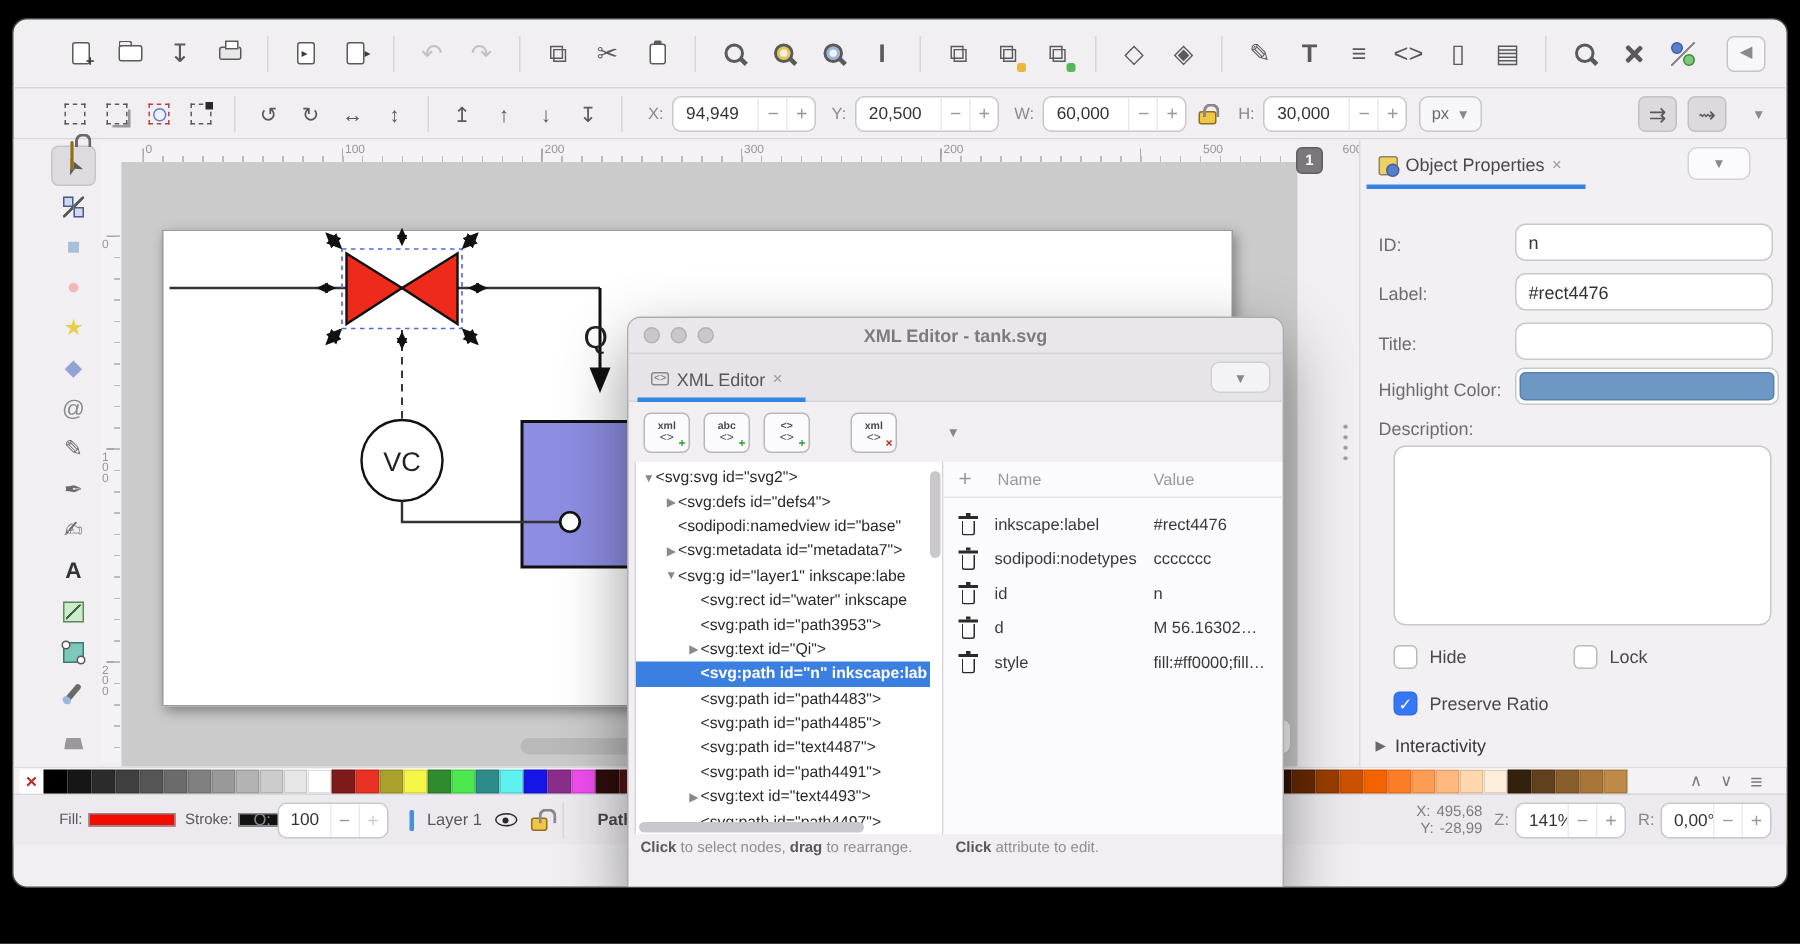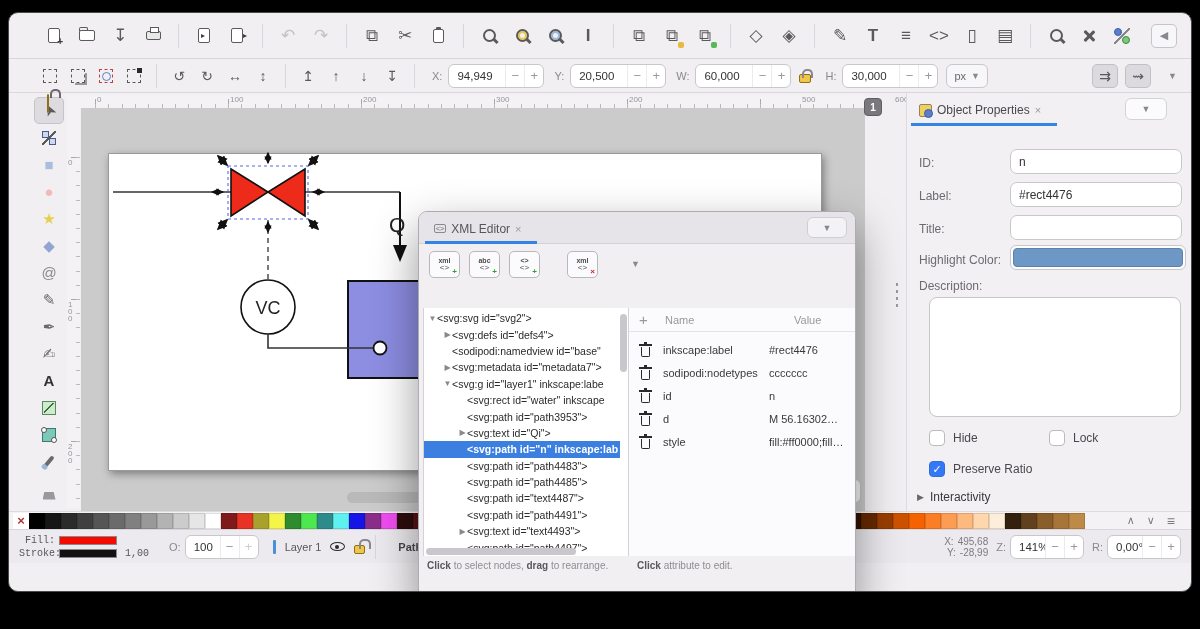--- a/index.html
+++ b/index.html
@@ -150,21 +150,21 @@
   .palette{height:18px;display:flex;align-items:center;background:#f4f2f5;border-top:1px solid #dddbdf;
     padding-left:4px;}
   .sw{width:16px;height:16px;flex:0 0 auto;box-shadow:inset 0 0 0 1px rgba(0,0,0,.12);}
   .sw-none{width:16px;height:16px;background:#fff;color:#b03030;font-size:13px;font-weight:bold;line-height:16px;
     text-align:center;flex:0 0 auto;}
   .pal-nav{margin-left:auto;display:flex;align-items:center;gap:12px;padding-right:16px;}
   .pal-nav span{font-size:11px;color:#7d7b80;}
   
   .statusbar{height:34px;display:flex;align-items:center;background:#eceaee;border-top:1px solid #d9d7db;
     padding:0 10px;font-size:11px;color:#4a484d;}
-  .fs-block{display:flex;flex-direction:column;gap:2px;width:142px;flex:0 0 auto;font-family:Liberation Mono, monospace;}
+  .fs-block{display:flex;flex-direction:row;gap:2px;width:142px;flex:0 0 auto;}
   .fs-row{display:flex;align-items:center;height:11px;}
   .fs-row .l{width:40px;text-align:right;font-size:10px;color:#59575c;padding-right:4px;}
   .fs-swatch{width:58px;height:9px;border:1px solid #8a888c;}
   .sw-width{font-size:10px;color:#59575c;margin-left:8px;}
   .o-group{display:flex;align-items:center;flex:0 0 auto;}
   .layer-group{display:flex;align-items:center;gap:9px;margin-left:14px;flex:0 0 auto;}
   .layer-bar{width:3px;height:14px;background:#4a90d9;border-radius:1px;}
   .ic-eye{width:15px;height:9px;border:1.5px solid #2a2a2a;border-radius:50%;position:relative;}
   .ic-eye::after{content:'';position:absolute;left:4px;top:1.5px;width:4px;height:4px;border-radius:50%;background:#2a2a2a;}
   .ic-lock-open{width:11px;height:9px;background:#f0c645;border:1px solid #8d6f1c;border-radius:2px;position:relative;margin-top:6px;}
@@ -578,20 +578,28 @@
       <span class="chklbl" style="left:166px;top:338px;">Lock</span>
       <span class="chk on" style="left:22px;top:368px;">✓</span>
       <span class="chklbl" style="left:46px;top:369px;">Preserve Ratio</span>
       <div class="expander" style="left:10px;top:397px;">
         <span class="arr">▶</span>
         <span>Interactivity</span>
       </div>
     </div>
 
     <div class="xmlwin">
+      <div class="xml-titlebar">
+        <div class="tl-group">
+          <span class="tl"></span>
+          <span class="tl"></span>
+          <span class="tl"></span>
+        </div>
+        <span class="xml-title">XML Editor - tank.svg</span>
+      </div>
       <div class="xml-tabstrip">
         <div class="xml-tab">
           <span class="ticon">&lt;&gt;</span>
           <span class="lbl">XML Editor</span>
           <span class="closex">×</span>
         </div>
         <div class="xml-underline"></div>
         <div class="xml-chevbtn">
             <span class="chev">▼</span>
           </div>
@@ -683,21 +691,21 @@
                 <span>&lt;svg:path id="path4497"&gt;</span>
               </div>
             </div>
           <div class="tree-vscroll"></div>
           <div class="tree-hscroll"></div>
         </div>
         <div class="attr-pane">
           <div class="attr-head">
             <span class="plus">+</span>
             <span class="h" style="left:36px;">Name</span>
-            <span class="h" style="left:140px;margin-left:25px;">Value</span>
+            <span class="h" style="left:140px;">Value</span>
           </div>
           <div id="attrrows">
               <div class="arow" style="top: 32px;">
                 <span class="ic-trash"></span>
                 <span class="nm">inkscape:label</span>
                 <span class="vl">#rect4476</span>
               </div>
               <div class="arow" style="top: 55px;">
                 <span class="ic-trash"></span>
                 <span class="nm">sodipodi:nodetypes</span>

